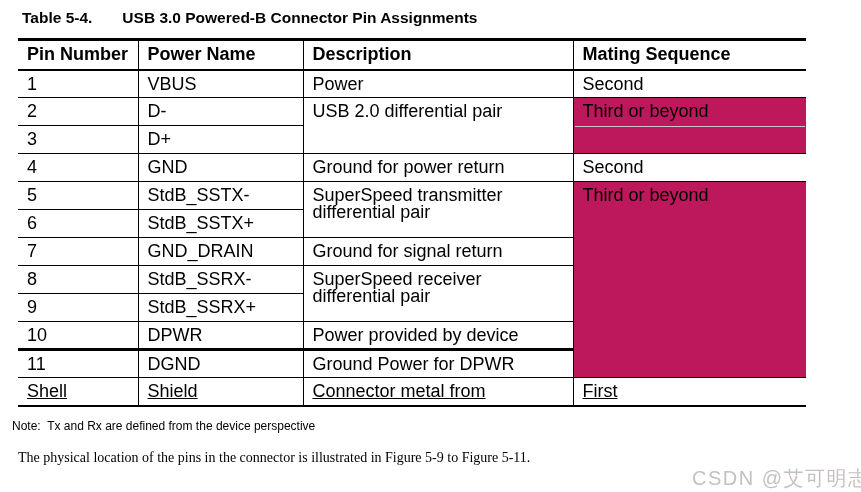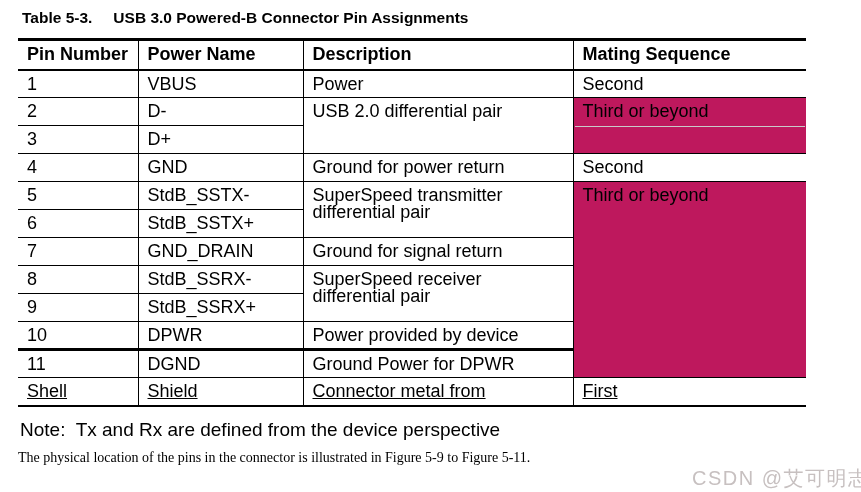--- a/index.html
+++ b/index.html
@@ -12,21 +12,21 @@
     position: relative;
     overflow: hidden;
   }
   .page { position: absolute; inset: 0; }
 
   .caption {
     position: absolute; left: 22px; top: 9px;
     font-size: 15.5px; font-weight: bold;
     white-space: nowrap;
   }
-  .caption .caption-title { margin-left: 21px; }
+  .caption .caption-title { margin-left: 30px; }
 
   table.pin-table {
     position: absolute; left: 18px; top: 38px;
     width: 788px;
     border-collapse: collapse;
     table-layout: fixed;
     font-size: 18px;
   }
   .pin-table th, .pin-table td {
     padding: 5px 8px 2px 9px;
@@ -52,22 +52,22 @@
   .last-b { border-bottom: 2px solid #000 !important; text-decoration: underline; }
 
   .gray { background: #be185d; }
   .gray-split { position: relative; }
   .gray-split::after {
     content: ""; position: absolute; left: 1px; right: 1px; top: 28px;
     height: 1px; background: #c9c9c9;
   }
 
   .note {
-    position: absolute; left: 20px; top: 419px;
-    font-size: 19px; white-space: pre;
+    position: absolute; left: 12px; top: 419px;
+    font-size: 12px; white-space: pre;
   }
 
   .watermark {
     position: absolute; left: 692px; top: 465px;
     font-size: 20px; letter-spacing: 1.5px;
     color: #c7c0c0;
     white-space: nowrap;
     z-index: 1;
   }
 
@@ -79,21 +79,21 @@
     white-space: nowrap;
     z-index: 2;
   }
 </style>
 </head>
 <body>
 
 <div class="page">
 
   <div class="caption">
-    <span>Table 5-3.</span><span class="caption-title">USB 3.0 Powered-B Connector Pin Assignments</span>
+    <span>Table 5-4.</span><span class="caption-title">USB 3.0 Powered-B Connector Pin Assignments</span>
   </div>
 
   <table class="pin-table">
     <colgroup>
       <col style="width:120px">
         <col style="width:165px">
         <col style="width:270px">
         <col style="width:233px">
     </colgroup>
     <thead>

